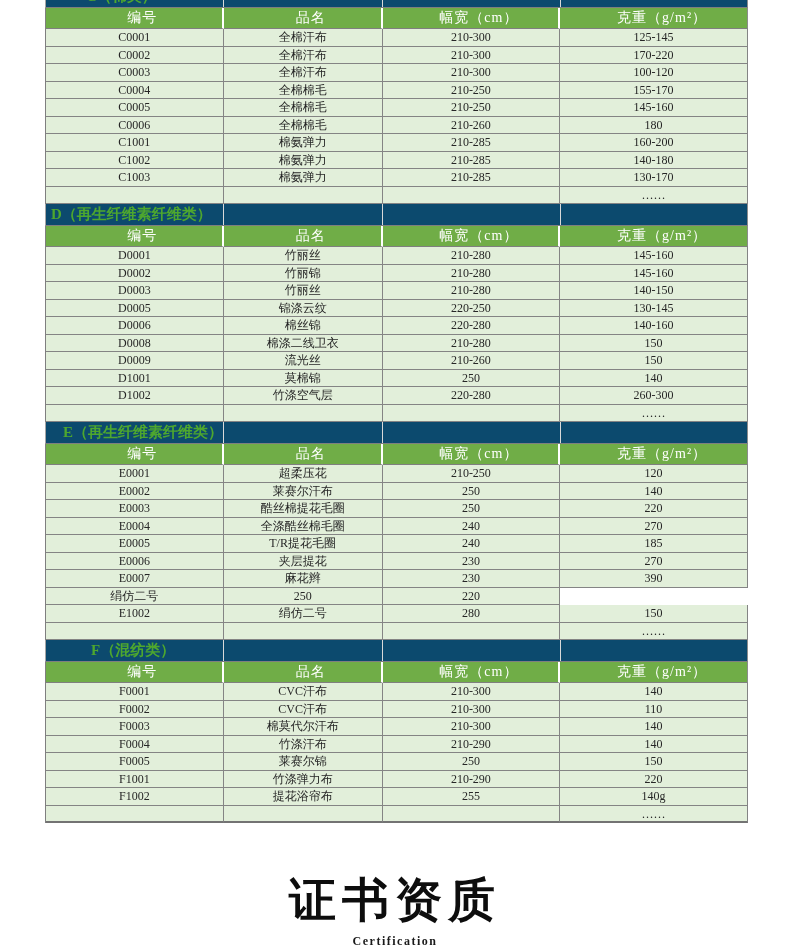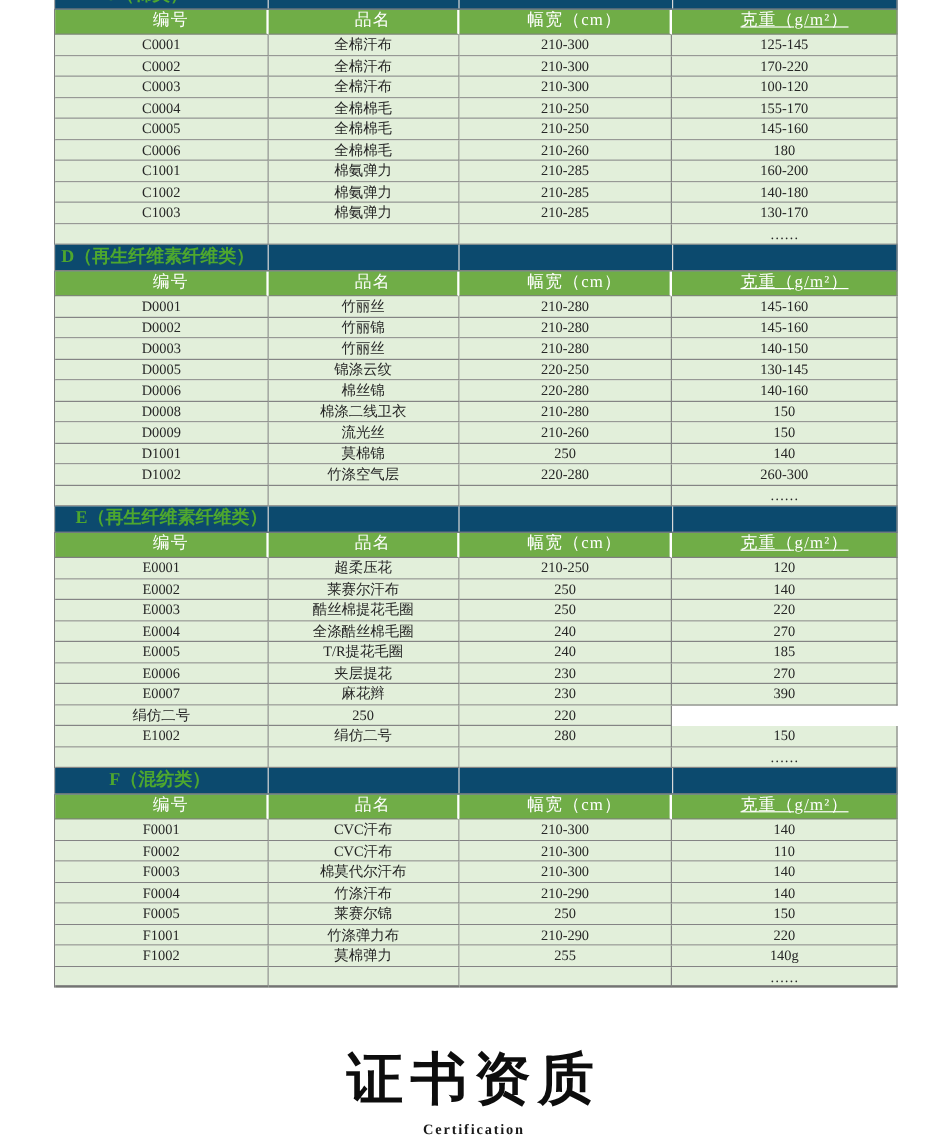--- a/index.html
+++ b/index.html
@@ -41,21 +41,21 @@
     border-right:1px solid #848484;border-bottom:1px solid #848484;
     text-align:center;font-size:12px;line-height:16px;
     overflow:hidden;white-space:nowrap;
   }
   .row.head{height:21px;}
   .row.head .cell{
     background:var(--header_bg,#70ad47);color:#ffffff;
     border-right:2px solid #ffffff;border-bottom:1px solid #7f7f7f;
     font-size:14px;line-height:20px;letter-spacing:1px;padding-left:17px;
   }
-  .row.head .cell:last-child{border-right:1px solid #8c8c8c;text-decoration:underline;}
+  .row.head .cell:last-child{border-right:1px solid #8c8c8c;}
   .section:last-child .row:last-child .cell{border-bottom:2px solid #737373;}
   
   .footer{margin-top:52px;text-align:center;}
   .footer-title{
     font-size:47px;font-weight:bold;letter-spacing:6px;color:#0d0d0d;
     font-family:"Liberation Serif","DejaVu Serif",serif;line-height:1.1;
   }
   .footer-subtitle{
     margin-top:7px;font-size:12px;font-weight:bold;letter-spacing:1.5px;color:#1a1a1a;
   }
@@ -336,21 +336,21 @@
           <div class="cell">150</div>
         </div>
         <div class="row">
           <div class="cell">F1001</div>
           <div class="cell">竹涤弹力布</div>
           <div class="cell">210-290</div>
           <div class="cell">220</div>
         </div>
         <div class="row">
           <div class="cell">F1002</div>
-          <div class="cell">莫棉弹力</div>
+          <div class="cell">提花浴帘布</div>
           <div class="cell">255</div>
           <div class="cell">140g</div>
         </div>
         <div class="row">
           <div class="cell"></div>
           <div class="cell"></div>
           <div class="cell"></div>
           <div class="cell">……</div>
         </div>
       </div>

